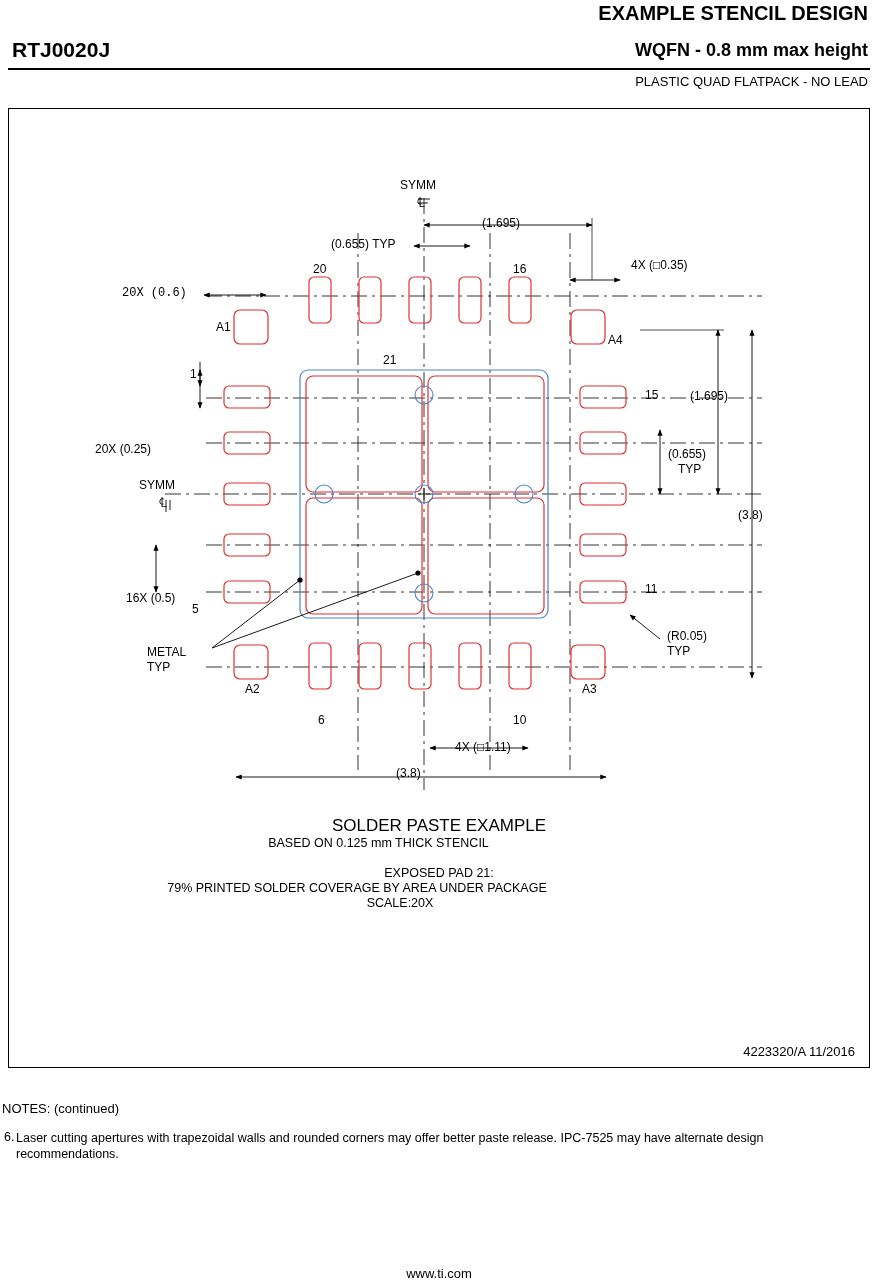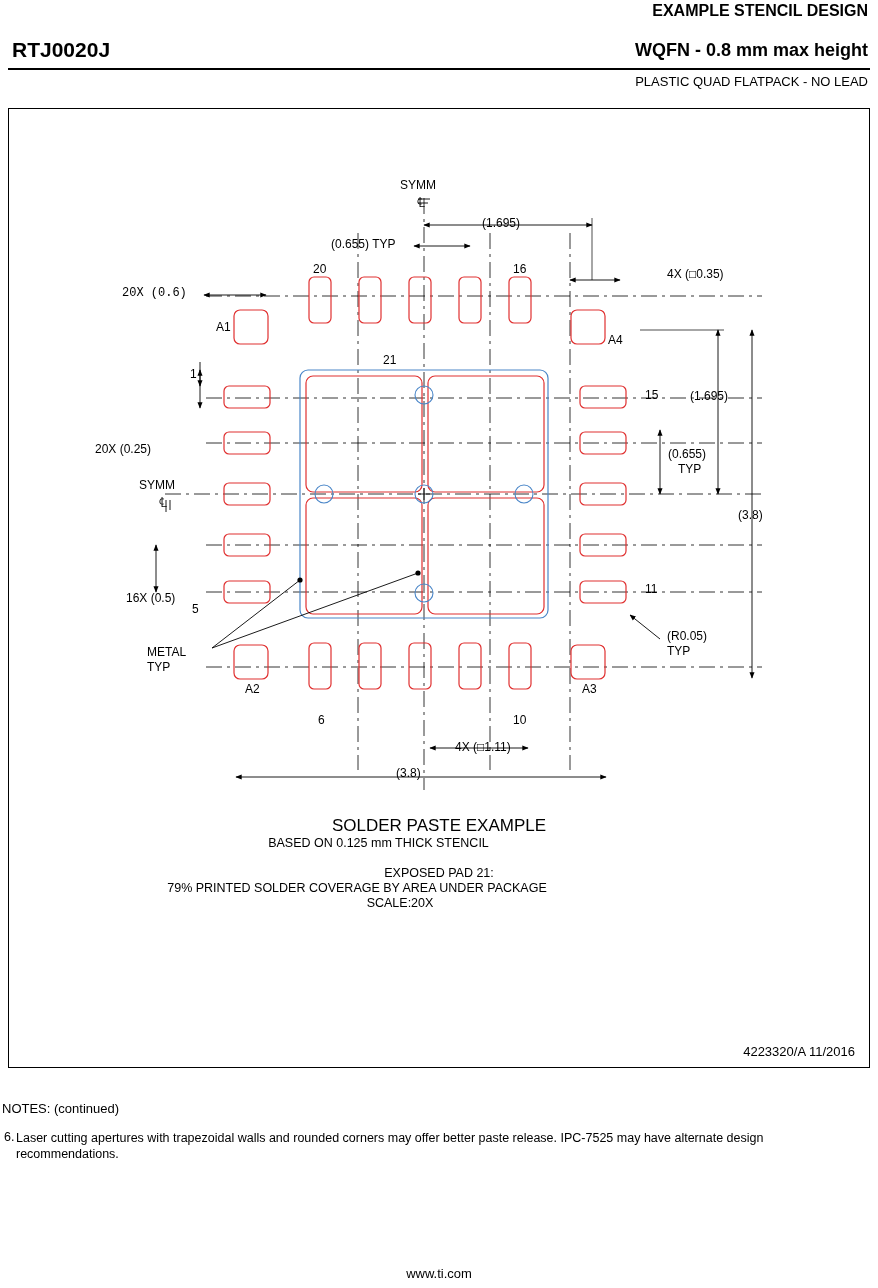--- a/index.html
+++ b/index.html
@@ -18,21 +18,21 @@
   .page {
     position: relative;
     width: 878px;
     height: 1288px;
   }
   
   .hdr-title {
     position: absolute;
     right: 10px;
     top: 2px;
-    font-size: 16px;
+    font-size: 20px;
     font-weight: bold;
     letter-spacing: 0px;
   }
   .hdr-partno {
     position: absolute;
     left: 12px;
     top: 38px;
     font-size: 21px;
     font-weight: bold;
     text-align: right;
@@ -281,21 +281,21 @@
   <div class="lbl" style="left:139px; top:478px;">SYMM</div>
   <div class="lbl" style="left:159px; top:492px; font-size:14px;">℄</div>
 
   <div class="lbl" style="left:482px; top:216px;">(1.695)</div>
   <div class="lbl" style="left:331px; top:237px;">(0.655) TYP</div>
 
   <div class="lbl" style="left:122px; top:286px;font-family:Liberation Mono, monospace;">20X (0.6)</div>
   <div class="lbl" style="left:95px; top:442px;">20X (0.25)</div>
   <div class="lbl" style="left:126px; top:591px;">16X (0.5)</div>
 
-  <div class="lbl" style="left:631px; top:267px;margin-left:36px;">4X (□0.35)</div>
+  <div class="lbl" style="left:631px; top:258px;">4X (□0.35)</div>
   <div class="lbl" style="left:455px; top:740px;">4X (□1.11)</div>
 
   <div class="lbl" style="left:690px; top:389px;">(1.695)</div>
   <div class="lbl" style="left:668px; top:447px;">(0.655)</div>
   <div class="lbl" style="left:678px; top:462px;">TYP</div>
 
   <div class="lbl" style="left:738px; top:508px;">(3.8)</div>
   <div class="lbl" style="left:396px; top:766px;">(3.8)</div>
 
   <div class="lbl" style="left:667px; top:629px;">(R0.05)</div>

